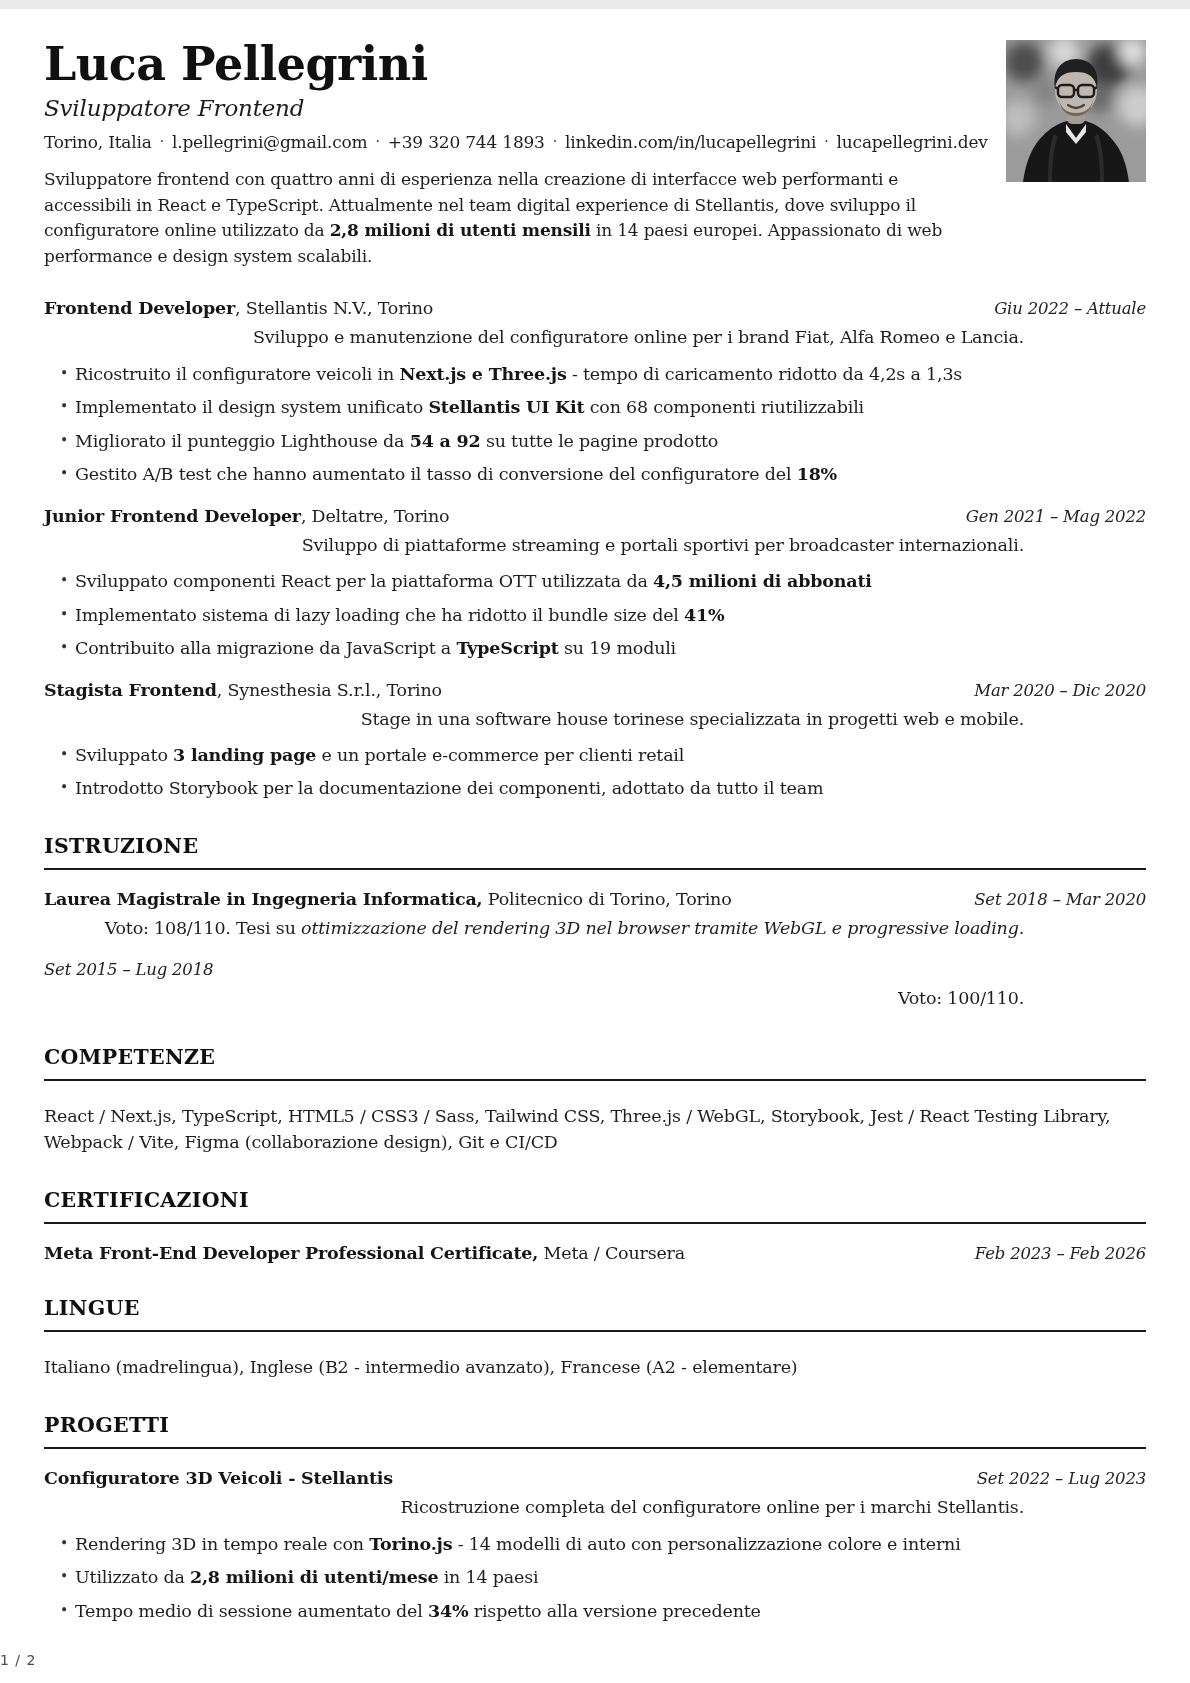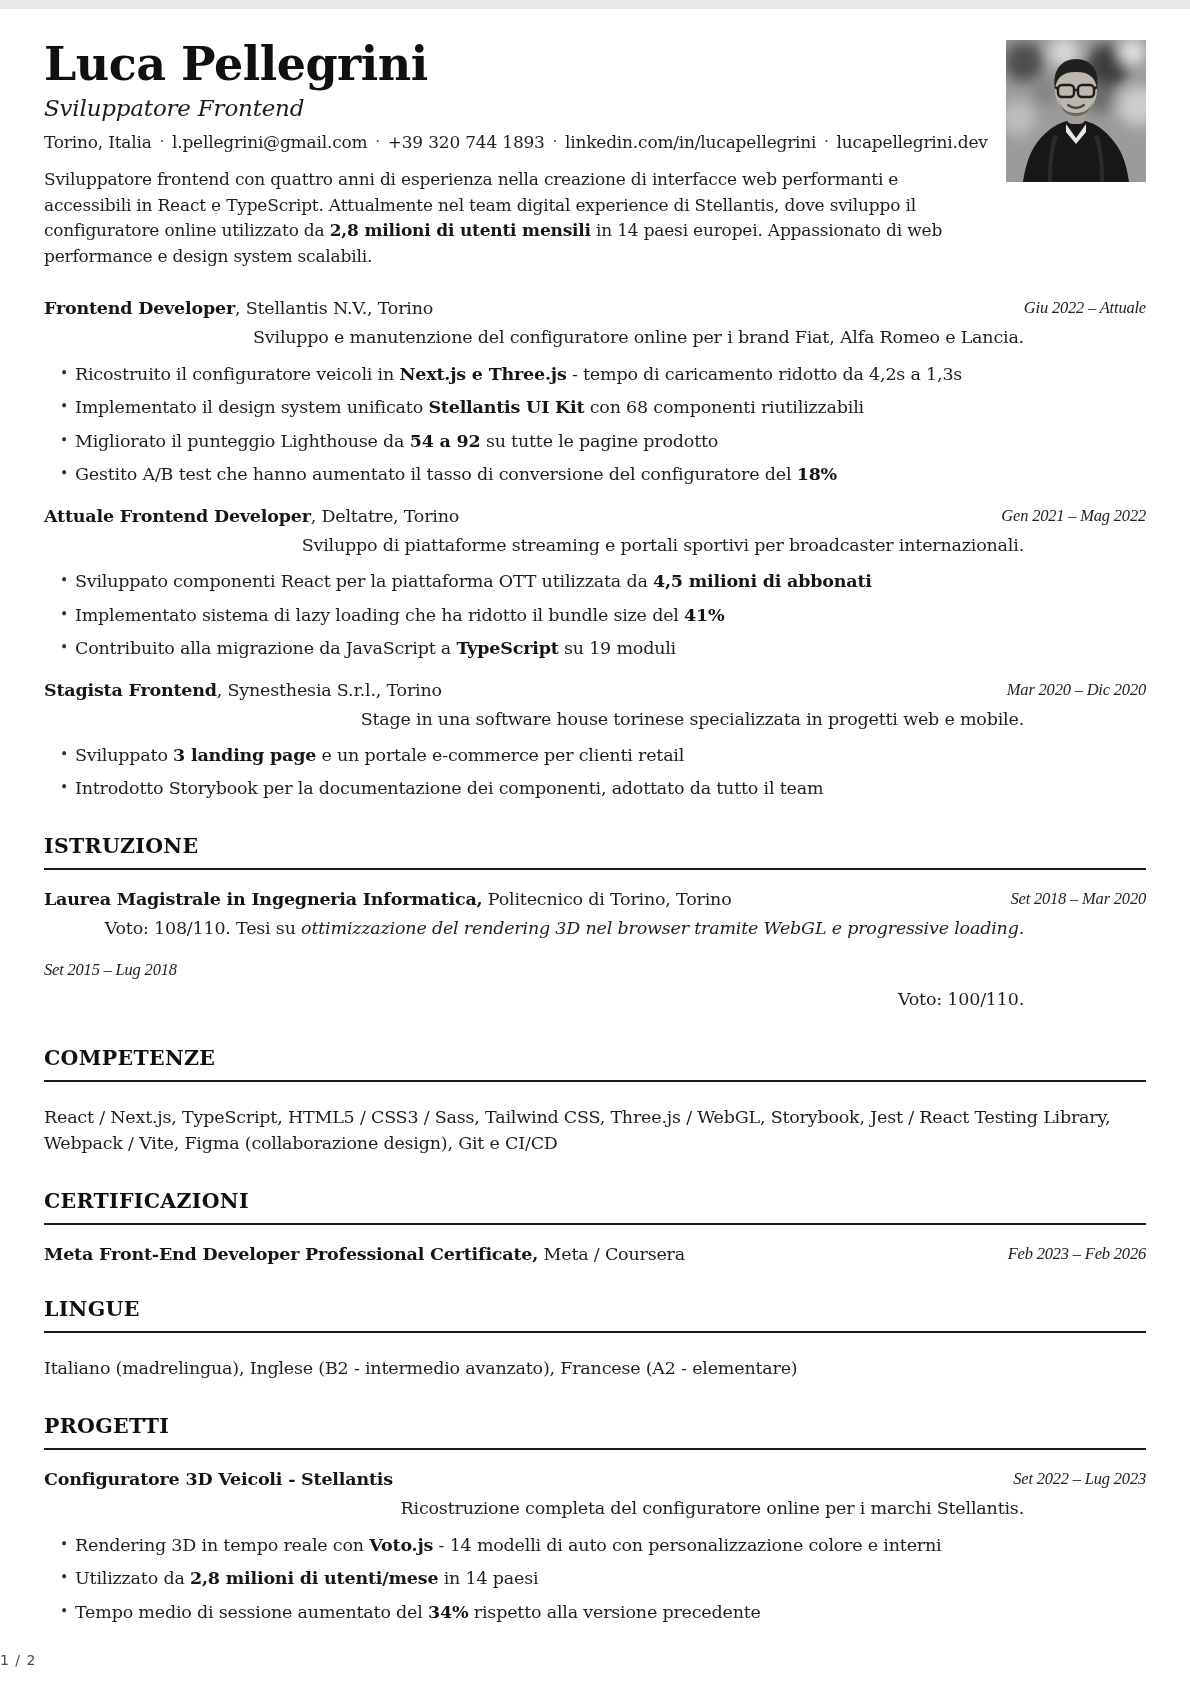--- a/index.html
+++ b/index.html
@@ -26,21 +26,21 @@
   
   section{margin-top:33px;}
   #sections section:first-child{margin-top:29px;}
   h2{
     font-size:20.5px;font-weight:700;color:var(--heading);margin:0;
     padding-bottom:10px;border-bottom:2px solid var(--rule);letter-spacing:0.3px;
   }
   .entry{margin-top:19px;}
   .entry-head{display:flex;justify-content:space-between;align-items:flex-end;gap:24px;}
   .entry-title{font-size:17.5px;}
-  .entry-date{font-size:16.5px;font-style:italic;white-space:nowrap;color:#222;font-family:Liberation Serif, serif;}
+  .entry-date{font-size:16.5px;font-style:italic;white-space:nowrap;color:#222;}
   .entry-sub{font-size:17.5px;line-height:1.45;margin-top:7px;max-width:980px;text-align:right;}
   ul.bullets{list-style:none;margin:11px 0 0 0;padding:0 0 0 31px;}
   ul.bullets li{font-size:17.5px;line-height:1.4;margin-top:9px;position:relative;max-width:1020px;}
   ul.bullets li::before{content:"\2022";position:absolute;left:-15px;top:2px;font-size:14px;color:#333;}
   .section-text{font-size:17.5px;line-height:1.5;margin:22px 0 0 0;}
   b{font-weight:700;color:#161616;}
   
   .footer{
     position:absolute;left:0;right:0;bottom:24px;
     font-family:"DejaVu Sans","Liberation Sans",sans-serif;font-size:14px;color:#4a4a4a;
@@ -120,21 +120,21 @@
           <div class="entry-sub">Sviluppo e manutenzione del configuratore online per i brand Fiat, Alfa Romeo e Lancia.</div>
           <ul class="bullets">
             <li>Ricostruito il configuratore veicoli in <b>Next.js e Three.js</b> - tempo di caricamento ridotto da 4,2s a 1,3s</li>
             <li>Implementato il design system unificato <b>Stellantis UI Kit</b> con 68 componenti riutilizzabili</li>
             <li>Migliorato il punteggio Lighthouse da <b>54 a 92</b> su tutte le pagine prodotto</li>
             <li>Gestito A/B test che hanno aumentato il tasso di conversione del configuratore del <b>18%</b></li>
           </ul>
         </div>
         <div class="entry">
           <div class="entry-head">
-            <span class="entry-title"><b>Attuale Frontend Developer</b>, Deltatre, Torino</span>
+            <span class="entry-title"><b>Junior Frontend Developer</b>, Deltatre, Torino</span>
             <span class="entry-date">Gen 2021 – Mag 2022</span>
           </div>
           <div class="entry-sub">Sviluppo di piattaforme streaming e portali sportivi per broadcaster internazionali.</div>
           <ul class="bullets">
             <li>Sviluppato componenti React per la piattaforma OTT utilizzata da <b>4,5 milioni di abbonati</b></li>
             <li>Implementato sistema di lazy loading che ha ridotto il bundle size del <b>41%</b></li>
             <li>Contribuito alla migrazione da JavaScript a <b>TypeScript</b> su 19 moduli</li>
           </ul>
         </div>
         <div class="entry">
@@ -184,21 +184,21 @@
       </section>
       <section>
         <h2>PROGETTI</h2>
         <div class="entry">
           <div class="entry-head">
             <span class="entry-title"><b>Configuratore 3D Veicoli - Stellantis</b></span>
             <span class="entry-date">Set 2022 – Lug 2023</span>
           </div>
           <div class="entry-sub">Ricostruzione completa del configuratore online per i marchi Stellantis.</div>
           <ul class="bullets">
-            <li>Rendering 3D in tempo reale con <b>Voto.js</b> - 14 modelli di auto con personalizzazione colore e interni</li>
+            <li>Rendering 3D in tempo reale con <b>Torino.js</b> - 14 modelli di auto con personalizzazione colore e interni</li>
             <li>Utilizzato da <b>2,8 milioni di utenti/mese</b> in 14 paesi</li>
             <li>Tempo medio di sessione aumentato del <b>34%</b> rispetto alla versione precedente</li>
           </ul>
         </div>
       </section>
     </main>
 
   <footer class="footer">
     <span>1 / 2</span>
   </footer>

